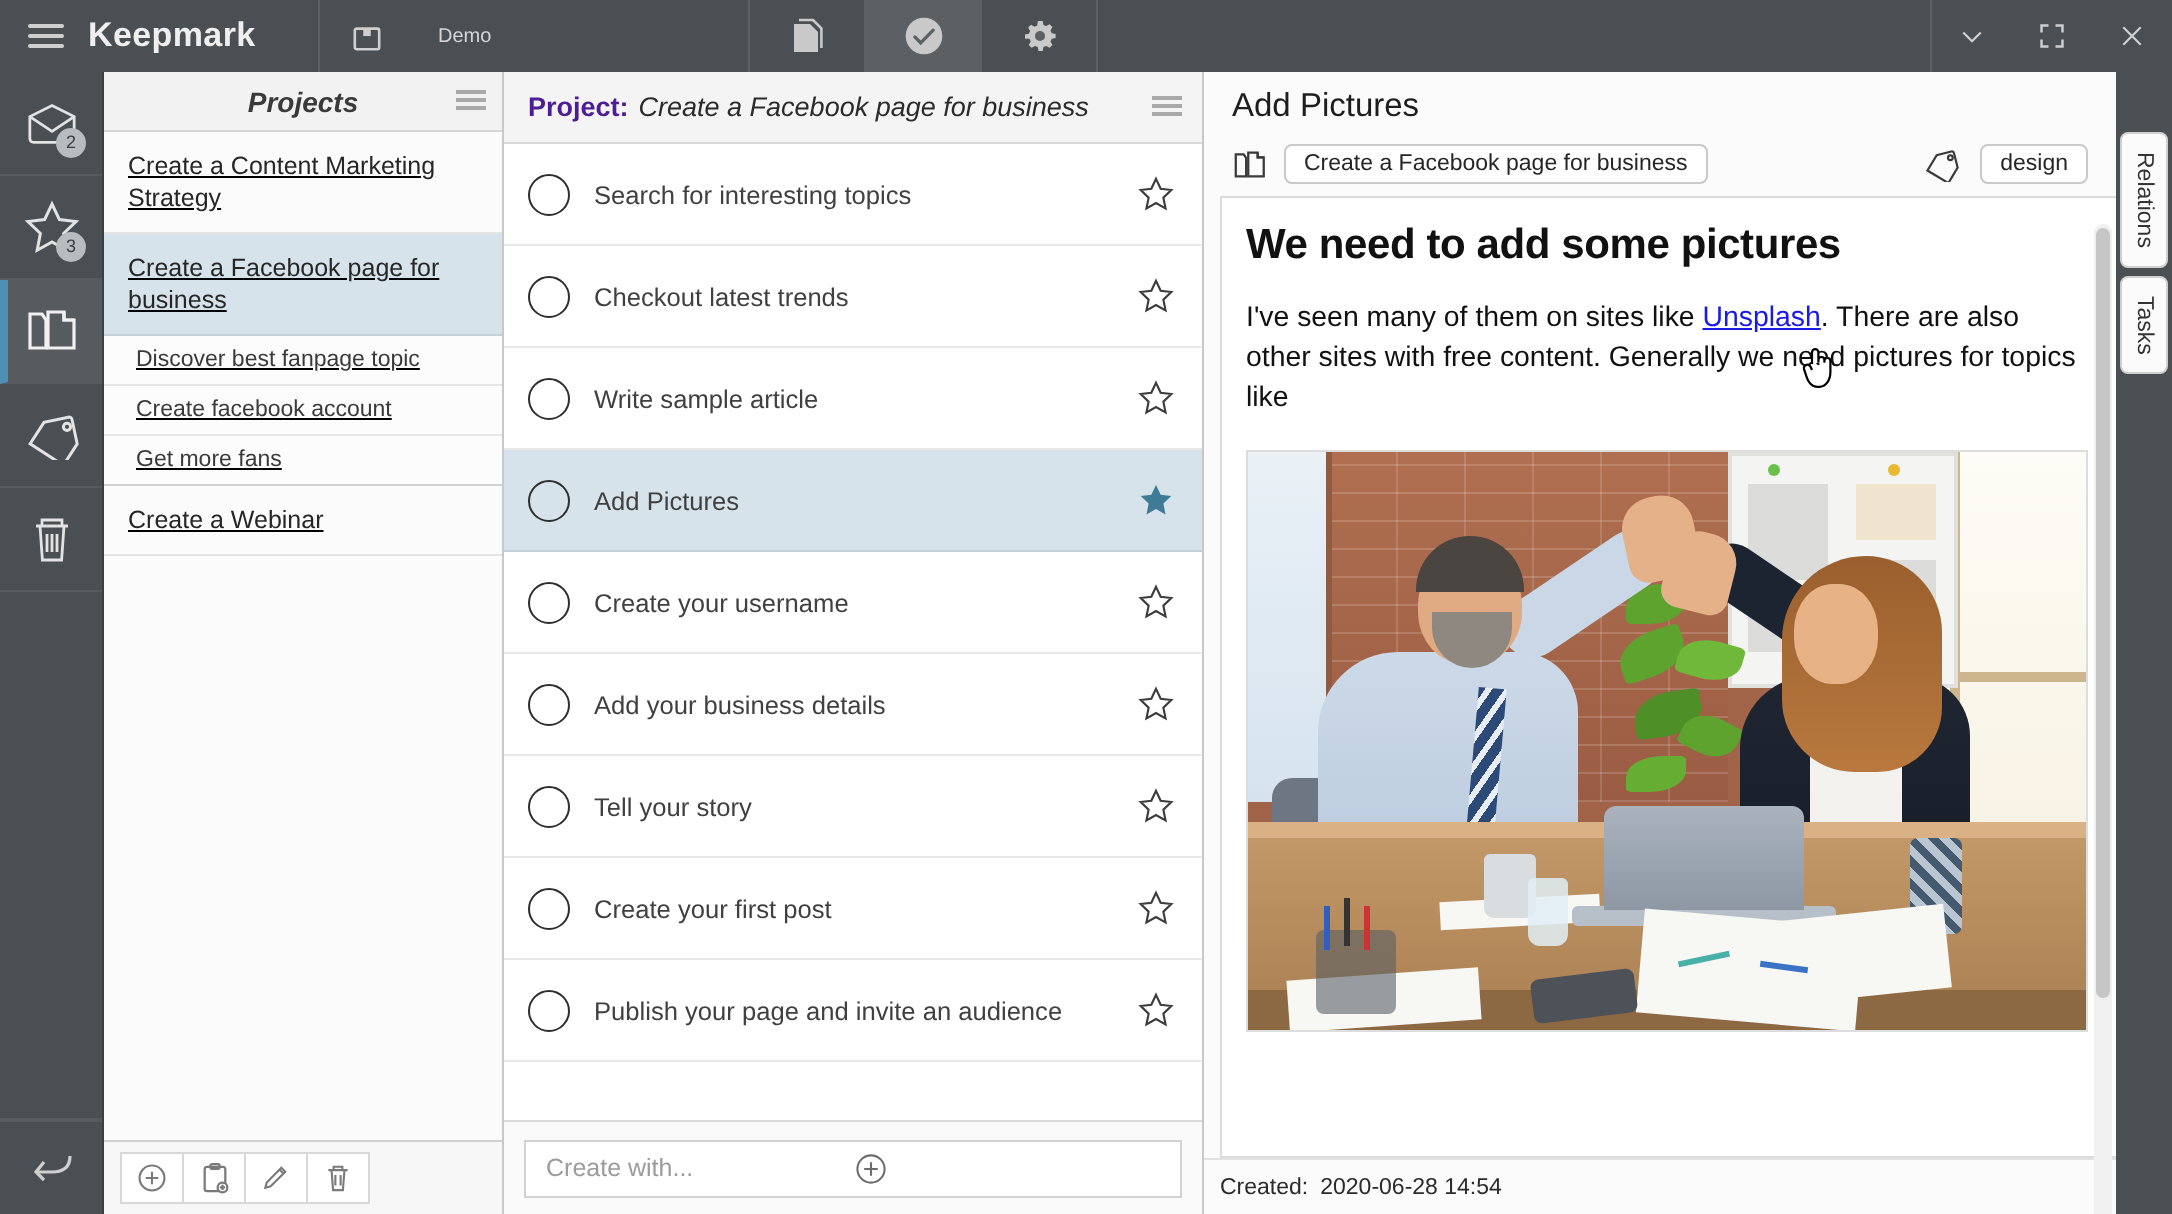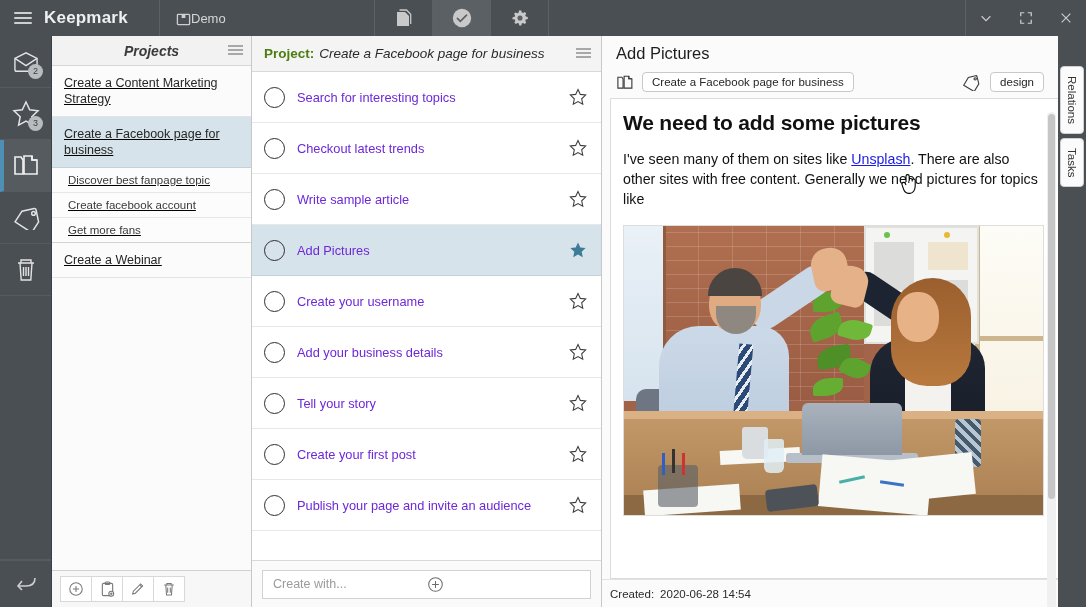--- a/index.html
+++ b/index.html
@@ -25,24 +25,24 @@
   }
   .tb-brand {
     width: 160px; display: flex; align-items: center; gap: 12px;
     padding-left: 14px;
     border-right: 1px solid #5c6165;
   }
   .burger { width: 18px; display: flex; flex-direction: column; gap: 3px; cursor: pointer; }
   .burger i { display: block; height: 2px; background: #cfcfcf; border-radius: 1px; }
   .brand-name { font-size: 17px; font-weight: bold; letter-spacing: .2px; color: #efefef; }
   .tb-tab {
-    display: flex; align-items: center; gap: 0;
+    display: flex; align-items: center; gap: 28px;
     padding: 0 16px;
     border-right: 1px solid #5c6165;
-    font-size: 13px; color: #d6d6d6;
+    font-size: 10px; color: #d6d6d6;
     cursor: pointer;
   }
   .tb-tab.demo { width: 215px; }
   .tb-icon-tab {
     width: 58px; display: flex; align-items: center; justify-content: center;
     border-right: 1px solid #5c6165; cursor: pointer;
   }
   .tb-icon-tab.active { background: #5b6064; }
   .tb-spacer { flex: 1; border-right: 1px solid #5c6165; }
   .tb-winbtns { display: flex; align-items: center; }
@@ -135,35 +135,35 @@
     background: #fff;
     display: flex; flex-direction: column;
     border-right: 1px solid #c8c8c8;
   }
   .tasks-head {
     height: 36px; flex: 0 0 36px;
     background: #f4f4f4; border-bottom: 1px solid #d9d9d9;
     display: flex; align-items: center; padding: 0 12px;
     position: relative;
   }
-  .tasks-head-label { font-size: 13.5px; font-weight: bold; color: #4d7c0f; }
+  .tasks-head-label { font-size: 13.5px; font-weight: bold; color: #4c1d95; }
   .tasks-head-value { font-size: 13.5px; font-style: italic; color: #2b2b2b; margin-left: 5px; }
   .task-list { flex: 1; overflow: hidden; }
   .task-row {
     height: 51px; display: flex; align-items: center;
     padding: 0 14px 0 12px;
     border-bottom: 1px solid #e8e8e8;
     cursor: pointer;
   }
   .task-row.selected { background: #d7e3ea; border-bottom: 1px solid #c2d2da; }
   .chk {
     width: 21px; height: 21px; border-radius: 50%;
     border: 1.6px solid #2e2e2e; flex: 0 0 21px;
   }
-  .task-label { flex: 1; margin-left: 12px; font-size: 12.8px; color: #6d28d9; }
+  .task-label { flex: 1; margin-left: 12px; font-size: 12.8px; color: #404040; }
   .star { width: 18px; height: 18px; cursor: pointer; }
   .tasks-foot {
     height: 47px; flex: 0 0 47px;
     border-top: 1px solid #d9d9d9; background: #fafafa;
     display: flex; align-items: center; padding: 0 10px;
   }
   .task-input {
     flex: 1; height: 29px; background: #fff;
     border: 1px solid #d2d2d2;
     display: flex; align-items: center; padding: 0 10px;

